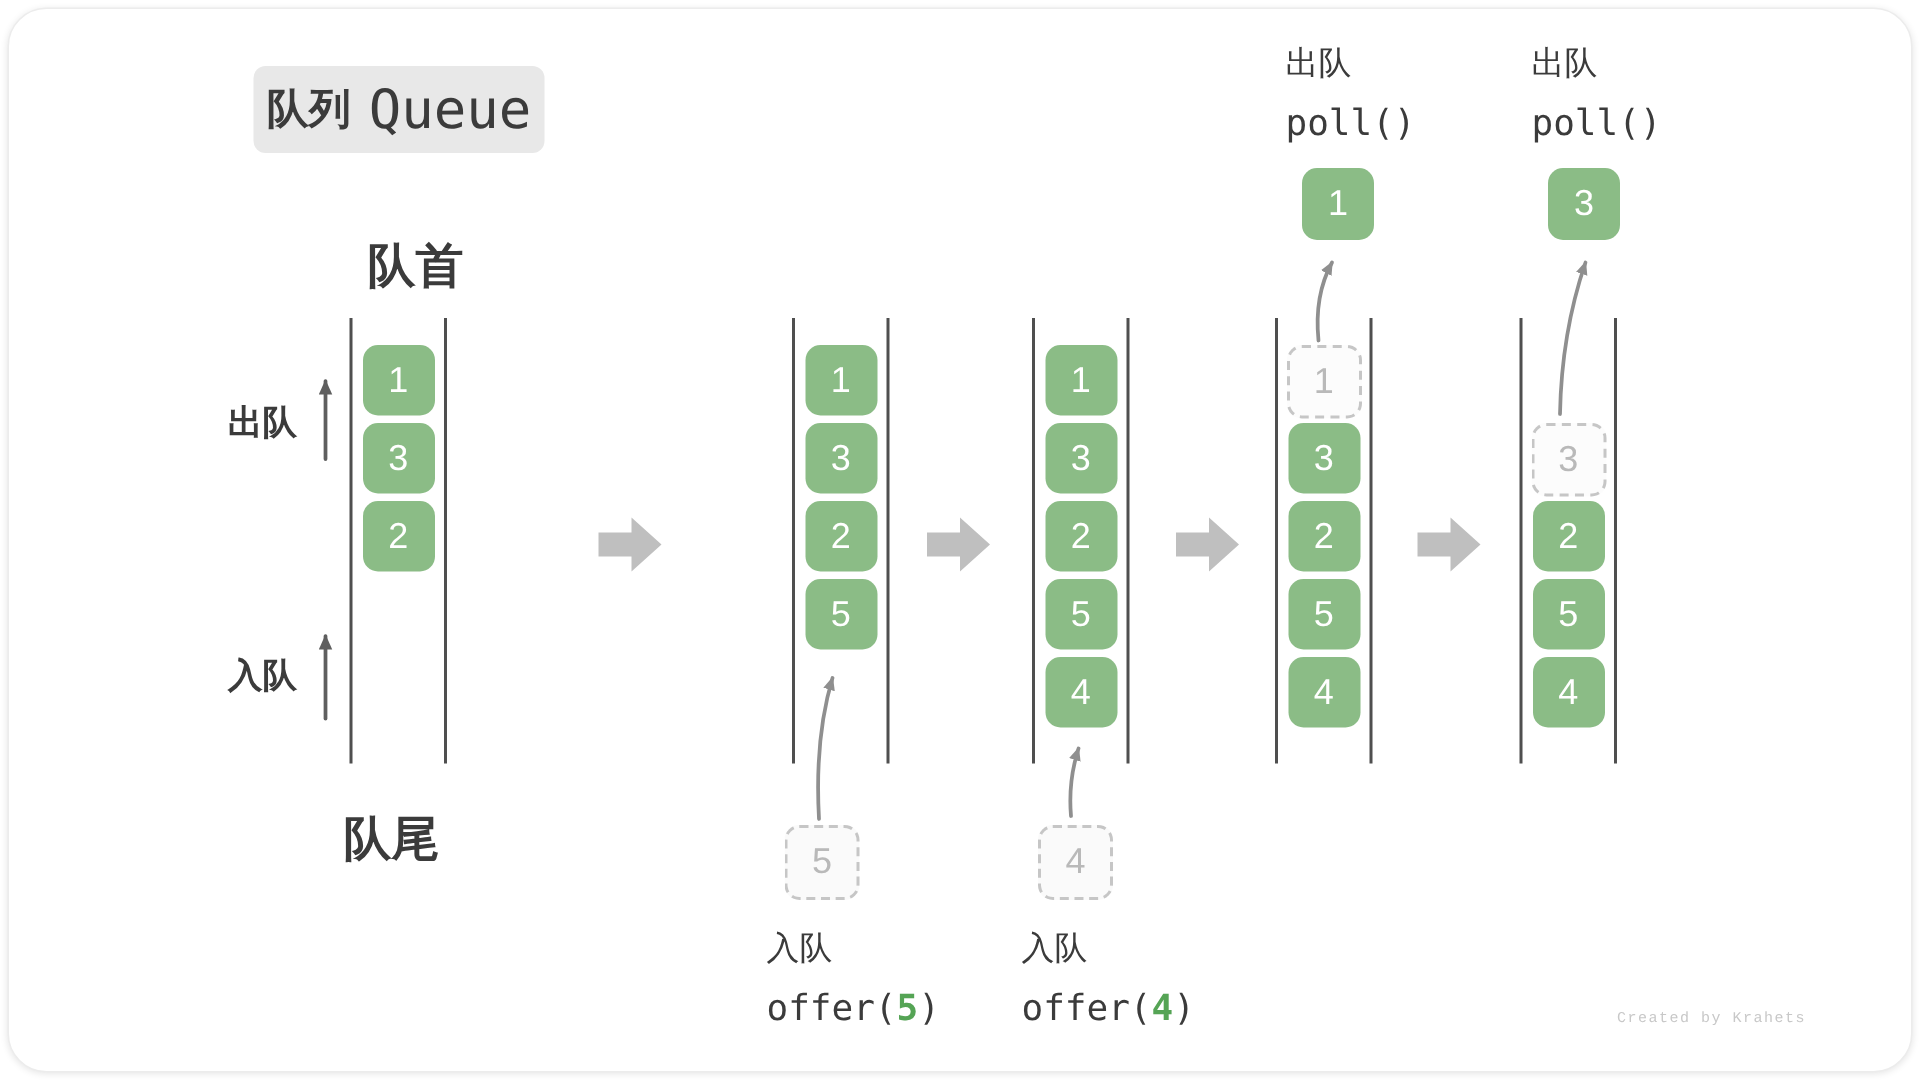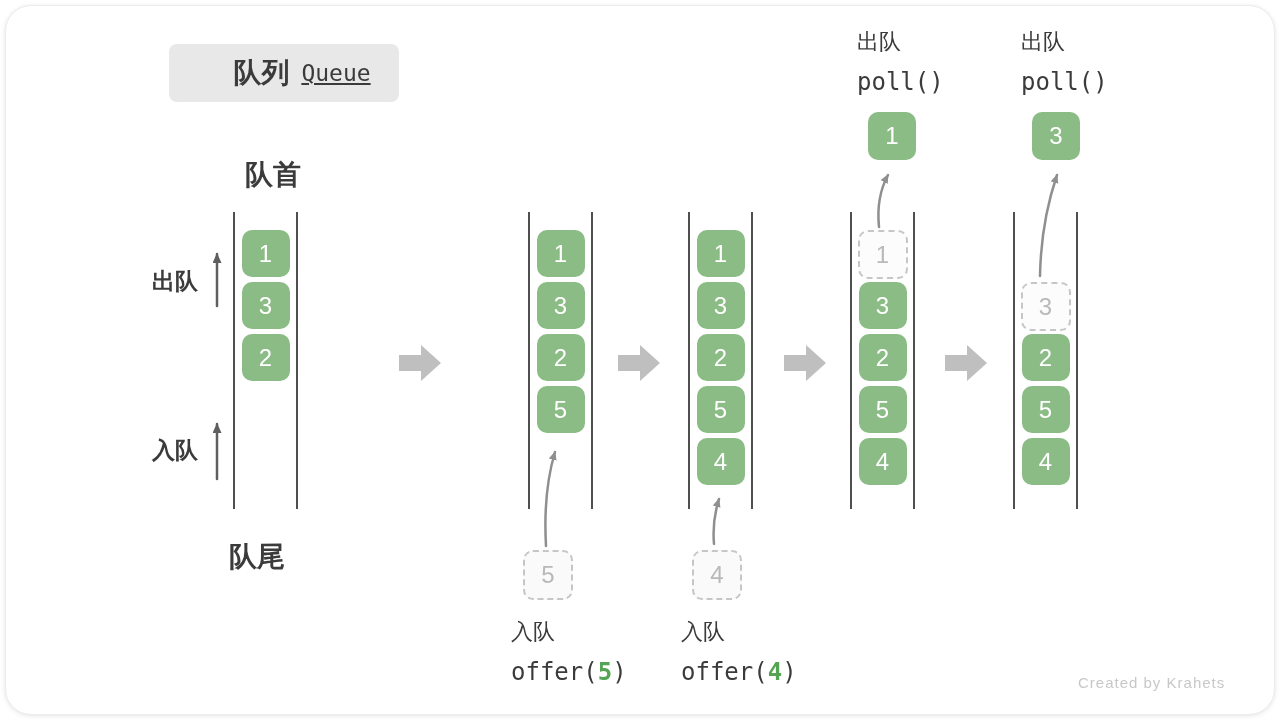--- a/index.html
+++ b/index.html
@@ -3,25 +3,25 @@
 <meta charset="utf-8">
 <style>
   html,body{margin:0;padding:0;background:#fff;}
   .canvas{position:relative;width:1280px;height:720px;overflow:hidden;
           font-family:"Liberation Sans","DejaVu Sans",sans-serif;color:var(--text-dark,#3b3b3b);}
   .card{position:absolute;left:5px;top:5px;width:1268px;height:708px;background:#fff;
         border:1px solid #ececec;border-radius:26px;box-shadow:0 1px 5px rgba(0,0,0,.10);}
   .overlay{position:absolute;left:0;top:0;width:1280px;height:720px;pointer-events:none;}
 
   .title-box{position:absolute;left:169px;top:44px;width:194px;height:58px;background:var(--title-bg,#e8e8e8);
-             border-radius:8px;display:flex;align-items:center;justify-content:center;gap:12px;padding-left:36px;}
+             border-radius:8px;display:flex;align-items:center;justify-content:center;gap:12px;}
   .title-zh{font-size:28px;font-weight:700;}
-  .title-en{font-family:"DejaVu Sans Mono","Liberation Mono",monospace;font-size:23px;text-decoration:underline;}
+  .title-en{font-family:"DejaVu Sans Mono","Liberation Mono",monospace;font-size:36px;}
 
-  .lbl{position:absolute;font-weight:700;font-size:28px;white-space:nowrap;}
+  .lbl{position:absolute;font-weight:700;font-size:32px;white-space:nowrap;}
   .lbl.front{left:245px;top:156px;}
   .lbl.rear{left:229px;top:538px;}
   .lbl.side{font-size:23px;}
   .lbl.side.deq{left:152px;top:266px;}
   .lbl.side.enq{left:152px;top:435px;}
 
   .qcol{position:absolute;top:212px;width:61px;height:297px;
         border-left:2px solid var(--queue-line,#4f4f4f);border-right:2px solid var(--queue-line,#4f4f4f);}
   .slot{position:absolute;left:50%;margin-left:-24px;width:48px;height:47px;border-radius:10px;
         display:flex;align-items:center;justify-content:center;font-size:24px;}
@@ -34,22 +34,22 @@
              background:#fafafa;border-radius:10px;display:flex;align-items:center;justify-content:center;
              font-size:24px;color:var(--ghost-text,#b9b9b9);}
   .result-box{position:absolute;width:48px;height:48px;background:var(--item-green,#8bbc86);border-radius:10px;
               display:flex;align-items:center;justify-content:center;font-size:24px;color:#fff;}
 
   .op{position:absolute;white-space:nowrap;}
   .op .zh{font-size:22px;margin-bottom:11px;}
   .op .code{font-family:"DejaVu Sans Mono","Liberation Mono",monospace;font-size:24px;}
   .op .code .num{color:var(--code-green,#55a455);font-weight:700;}
 
-  .watermark{position:absolute;left:1078px;top:674px;font-family:Liberation Sans, sans-serif;
-             font-size:15px;color:var(--watermark,#c8c8c8);letter-spacing:1px;}
+  .watermark{position:absolute;left:1078px;top:674px;font-family:Liberation Mono, monospace;
+             font-size:10px;color:var(--watermark,#c8c8c8);letter-spacing:1px;}
 
   .curve{stroke:var(--curve-arrow,#8f8f8f);stroke-width:2.5;fill:none;stroke-linecap:round;}
   .sidearrow{stroke:var(--side-arrow,#5f5f5f);stroke-width:2.5;fill:none;stroke-linecap:round;}
   .blockarrow{fill:var(--block-arrow,#bfbfbf);}
 </style>
 </head>
 <body>
 
 <div class="canvas">
   <div class="card"></div>

